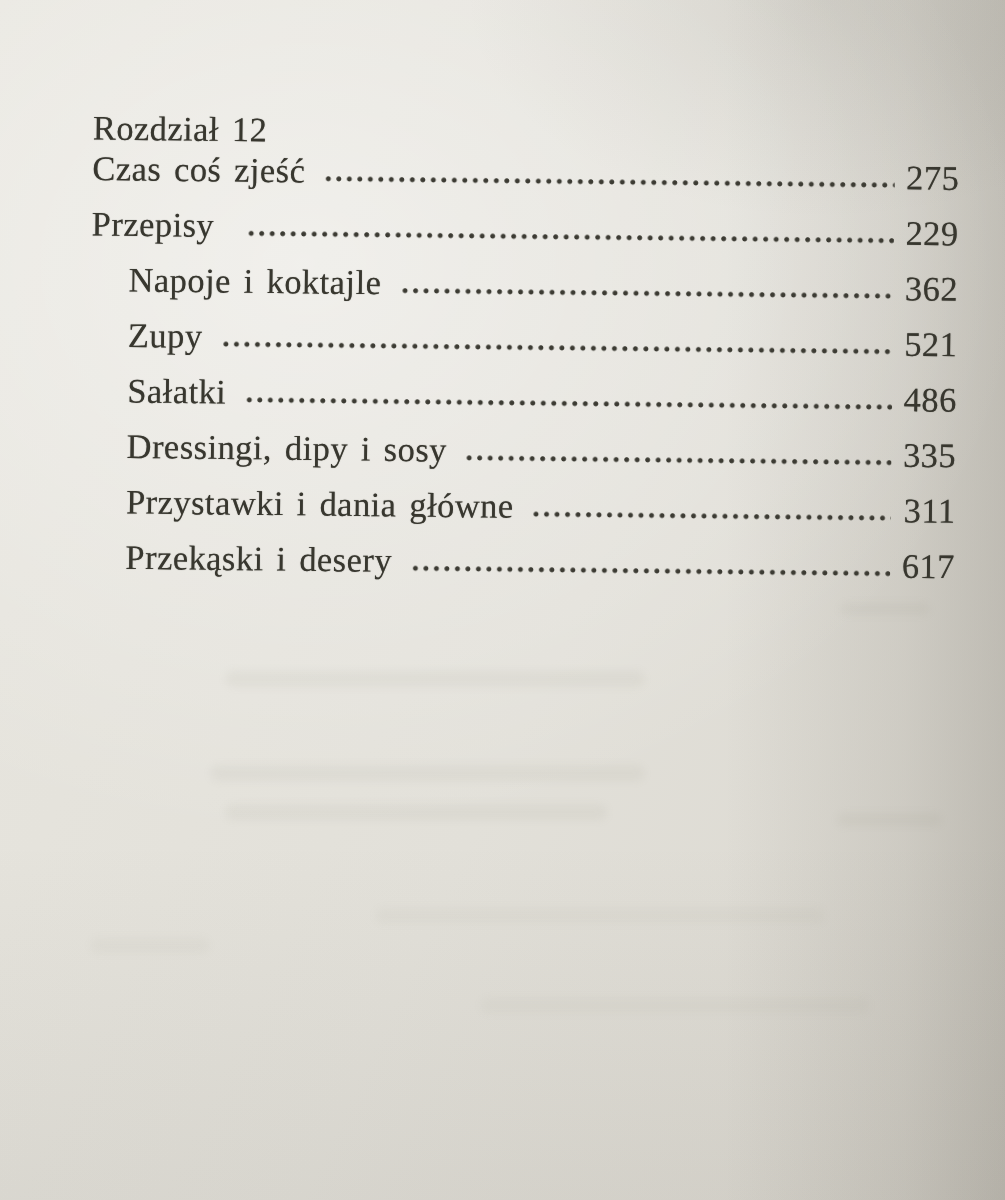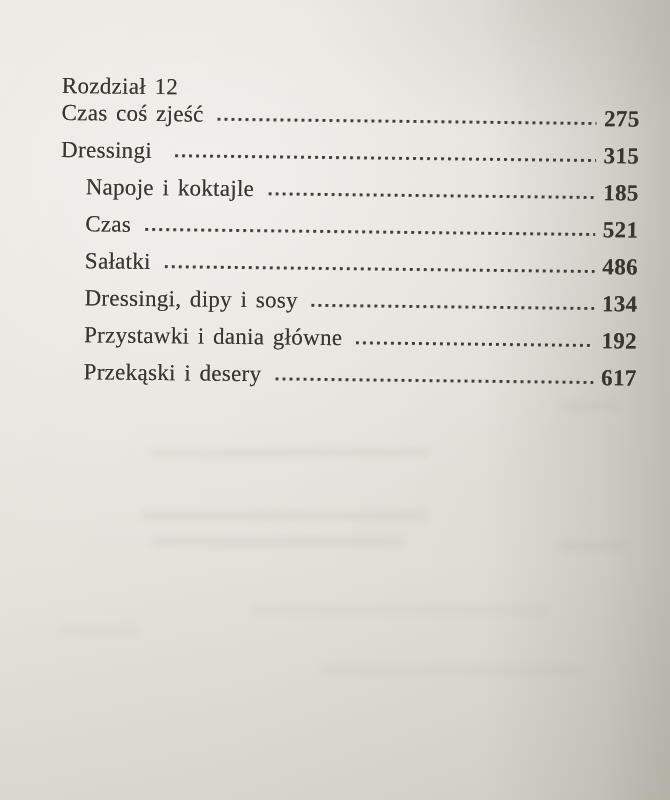--- a/index.html
+++ b/index.html
@@ -46,21 +46,21 @@
   .leader {
     flex: 1 1 auto;
     height: 5px;
     margin: 0 8px 1px 13px;
     background-image: radial-gradient(circle at 2.4px 2.4px, #3c3b33 1.35px, rgba(0,0,0,0) 1.9px);
     background-size: 7px 5px;
     background-repeat: repeat-x;
     background-position: 0 100%;
   }
   .leader.wide-gap { margin-left: 22px; }
-  .pagenum { flex: none; white-space: nowrap; font-weight: bold; }
+  .pagenum { flex: none; white-space: nowrap; }
   .smudge {
     position: absolute;
     height: 11px;
     border-radius: 6px;
     background: #8e8c7a;
     opacity: 0.08;
     filter: blur(3px);
   }
 </style>
 </head>
@@ -72,53 +72,53 @@
 
   <div class="chapter-heading">Rozdział 12</div>
 
   <div class="row">
     <span class="label">Czas coś zjeść</span>
     <span class="leader"></span>
     <span class="pagenum">275</span>
   </div>
 
   <div class="row">
-    <span class="label">Dressingi</span>
+    <span class="label">Przepisy</span>
     <span class="leader wide-gap"></span>
-    <span class="pagenum">315</span>
+    <span class="pagenum">229</span>
   </div>
 
   <div class="row indent">
     <span class="label">Napoje i koktajle</span>
     <span class="leader"></span>
-    <span class="pagenum">185</span>
+    <span class="pagenum">362</span>
   </div>
 
   <div class="row indent">
-    <span class="label">Czas</span>
+    <span class="label">Zupy</span>
     <span class="leader"></span>
     <span class="pagenum">521</span>
   </div>
 
   <div class="row indent">
     <span class="label">Sałatki</span>
     <span class="leader"></span>
     <span class="pagenum">486</span>
   </div>
 
   <div class="row indent">
     <span class="label">Dressingi, dipy i sosy</span>
     <span class="leader"></span>
-    <span class="pagenum">134</span>
+    <span class="pagenum">335</span>
   </div>
 
   <div class="row indent">
     <span class="label">Przystawki i dania główne</span>
     <span class="leader"></span>
-    <span class="pagenum">192</span>
+    <span class="pagenum">311</span>
   </div>
 
   <div class="row indent">
     <span class="label">Przekąski i desery</span>
     <span class="leader"></span>
     <span class="pagenum">617</span>
   </div>
 
 </div>
 

